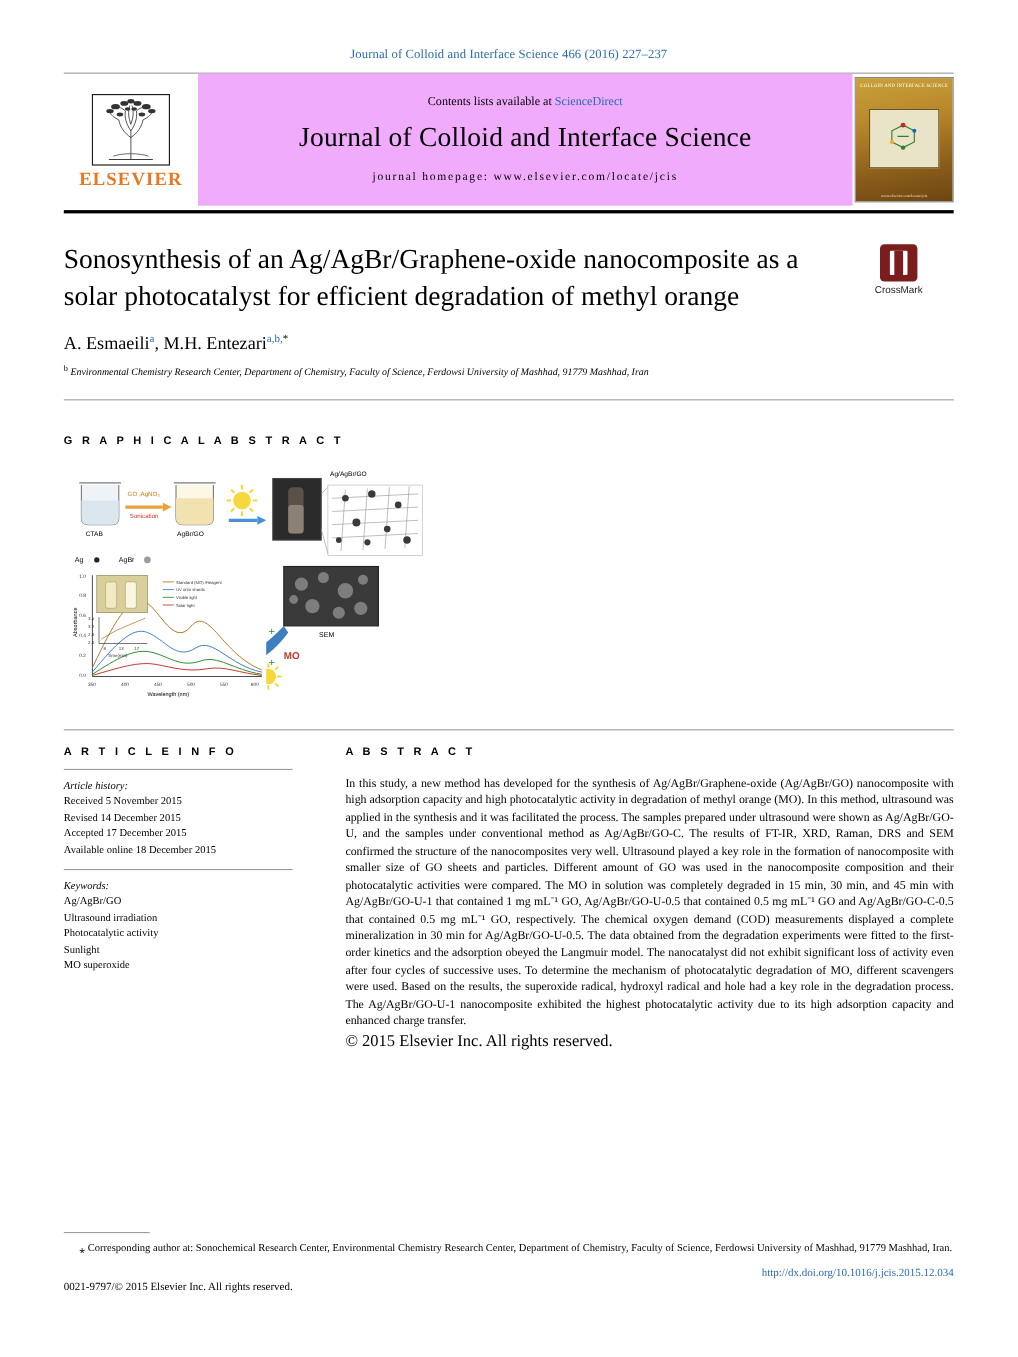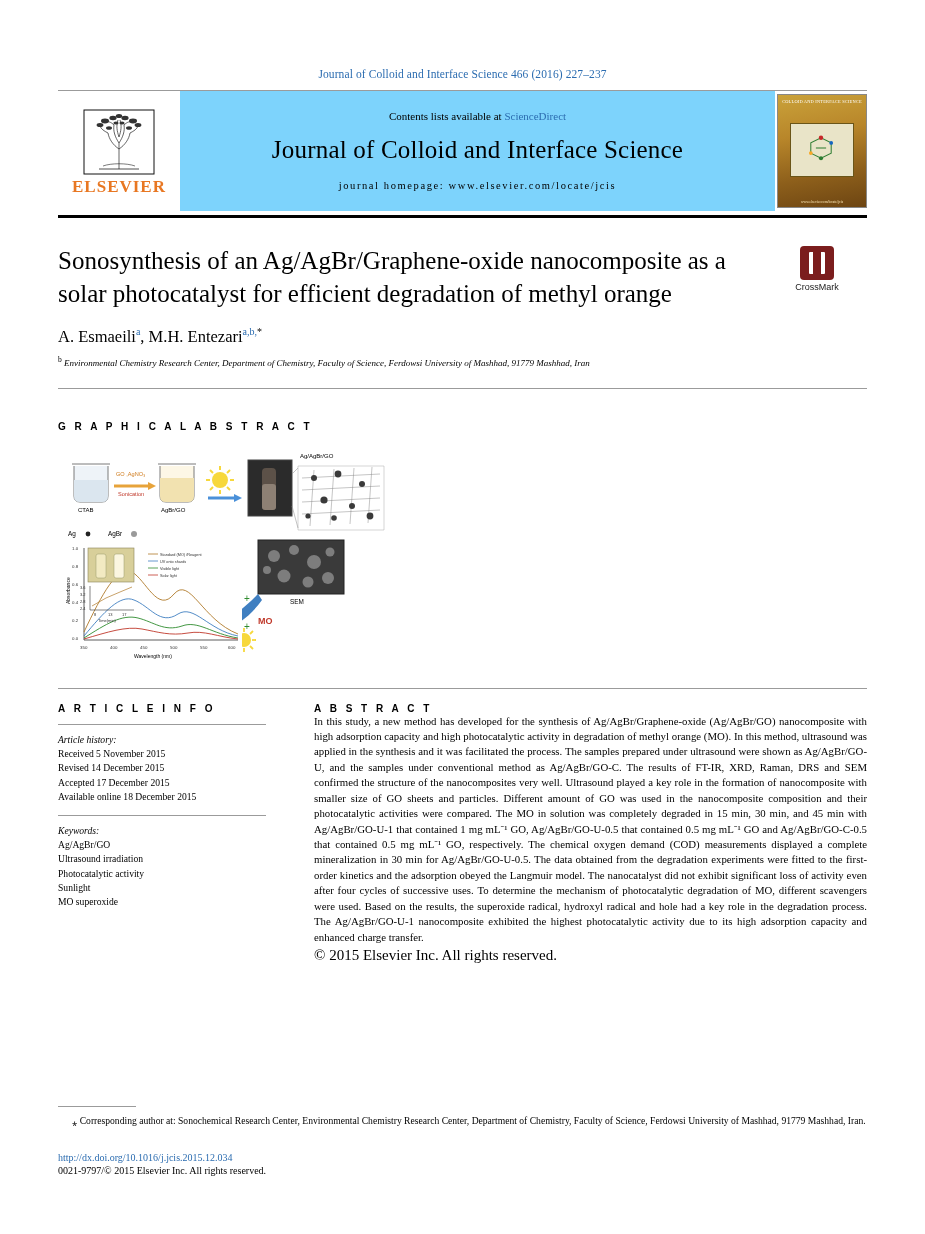--- a/index.html
+++ b/index.html
@@ -20,21 +20,21 @@
     height: 1234px;
     position: relative;
     box-sizing: border-box;
     padding: 0 58px;
   }
   
   .journal-ref {
     text-align: center;
     font-size: 11.5px;
     color: #2b6cb0;
-    padding-top: 68px;
+    padding-top: 44px;
     letter-spacing: 0.1px;
   }
   .rule-thin {
     border-top: 1px solid #9b9b9b;
     margin-top: 10px;
   }
   
   .masthead {
     display: flex;
     align-items: stretch;
@@ -54,21 +54,21 @@
   .elsevier-word {
     color: #e87722;
     font-family: "Liberation Serif", serif;
     font-size: 17px;
     letter-spacing: 1px;
     font-weight: bold;
     margin-top: 2px;
   }
   .center-block {
     flex: 1 1 auto;
-    background: #7dd3fc;
+    background: #f0abfc;
     display: flex;
     flex-direction: column;
     align-items: center;
     justify-content: center;
     padding: 6px 0 8px 0;
   }
   .contents-line {
     font-size: 11px;
     font-family: "Liberation Serif", serif;
   }
@@ -244,21 +244,21 @@
     font-size: 9.6px;
     line-height: 1.5;
     font-family: "Liberation Serif", serif;
   }
   .info-text .lbl { font-style: italic; }
   .abstract-text {
     font-size: 10.8px;
     line-height: 1.43;
     text-align: justify;
     font-family: "Liberation Serif", serif;
-    margin-top: 0;
+    margin-top: 16px;
   }
   .copyright-line {
     text-align: left;
     font-size: 15px;
     margin-top: 2px;
   }
   
   .foot-wrap {
     position: absolute;
     left: 58px;
@@ -272,21 +272,22 @@
   }
   .foot-text {
     font-size: 9.6px;
     line-height: 1.5;
     font-family: "Liberation Serif", serif;
   }
   .foot-text a, .link { color: #2b6cb0; text-decoration: none; }
   .doi-line {
     font-size: 10px;
     color: #2b6cb0;
-    margin-top: 24px;
+    margin-top: 10px;
+    text-align: right;
   }
   .issn-line {
     font-size: 10px;
     margin-top: 2px;
   }
   .email-line { margin-top: 6px; padding-left: 18px; }
 </style>
 </head>
 <body>
 

